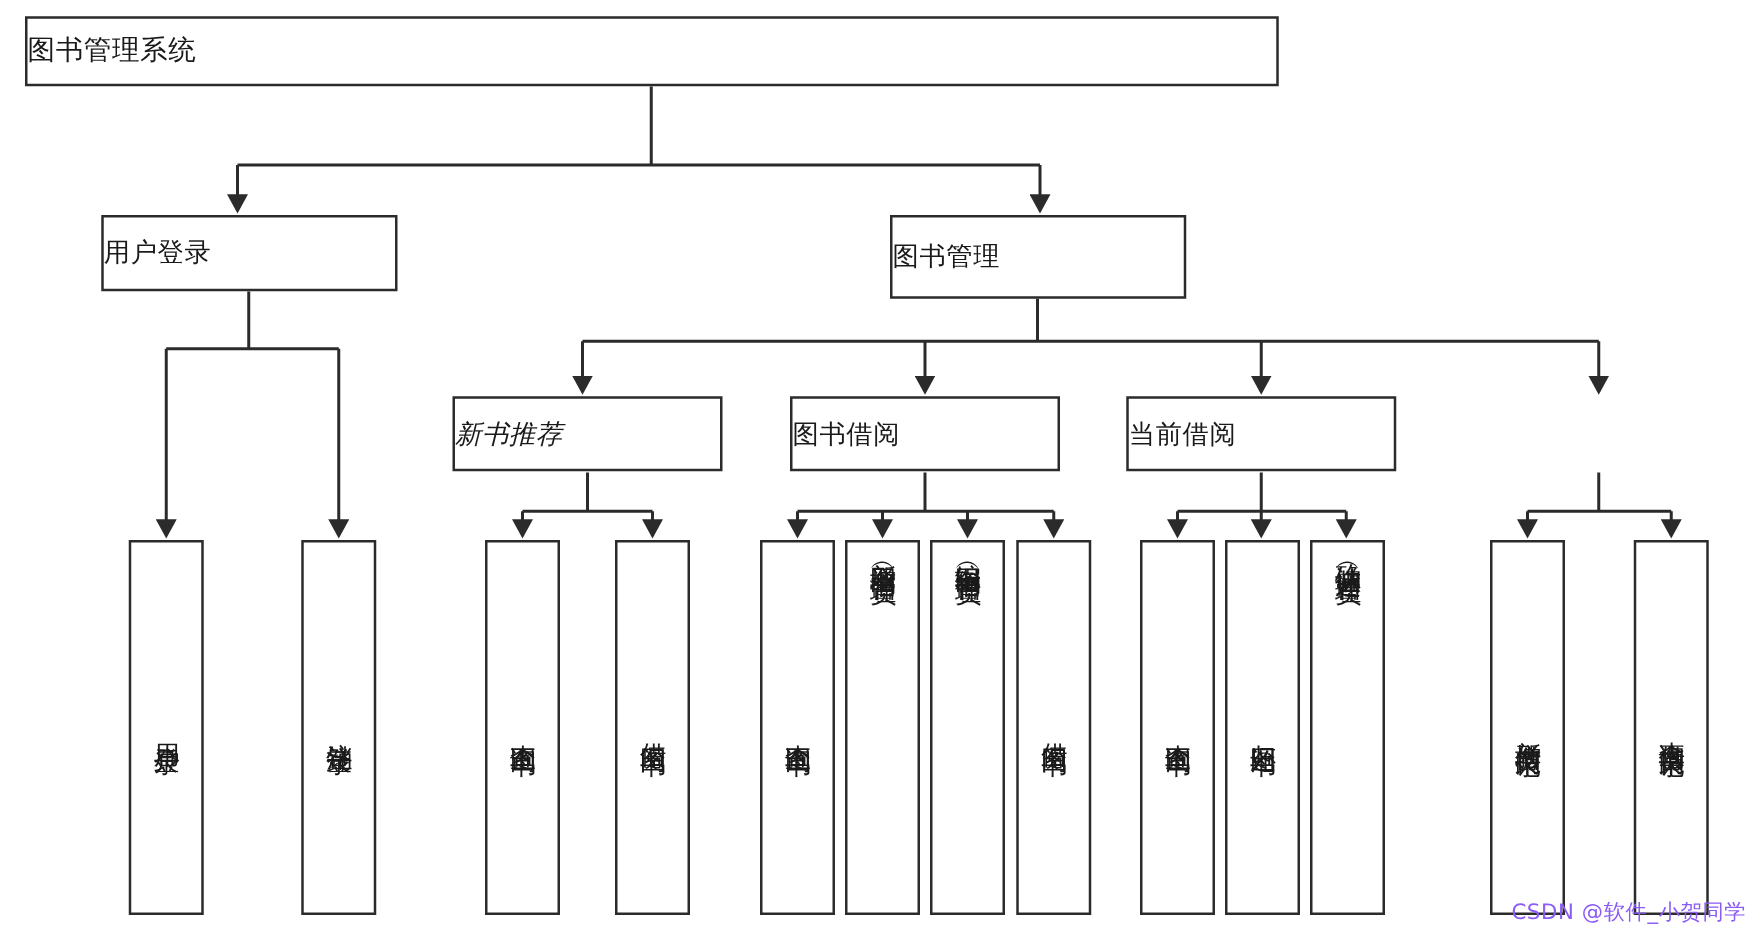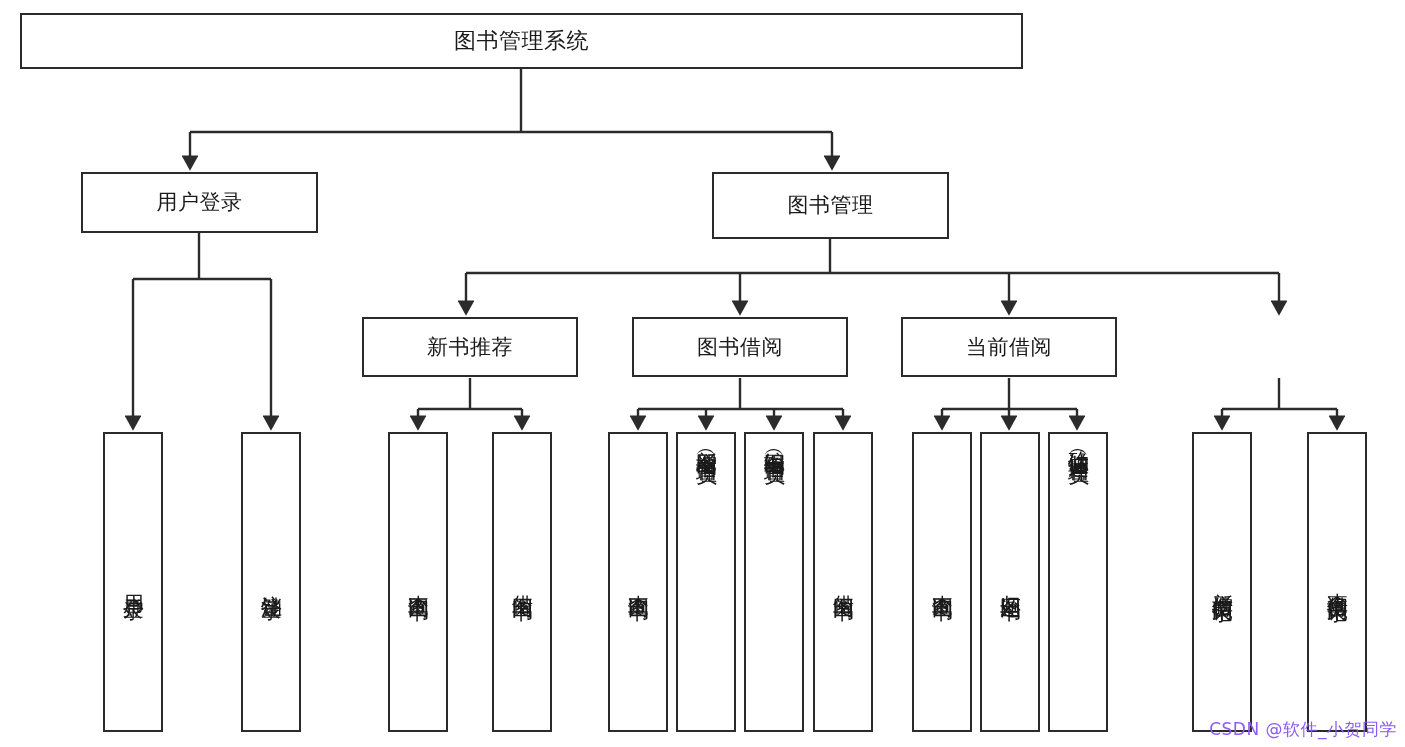--- a/index.html
+++ b/index.html
@@ -27,21 +27,21 @@
     height: 747px;
     pointer-events: none;
   }
   .node {
     position: absolute;
     box-sizing: border-box;
     border: 2.2px solid #2b2b2b;
     background: #ffffff;
     display: flex;
     align-items: center;
-    justify-content: center;
+    justify-content: flex-start;
     text-align: center;
   }
   .node .label {
     font-size: 21px;
     line-height: 1.15;
     letter-spacing: 0.5px;
     color: #1a1a1a;
     white-space: nowrap;
   }
   .node.root .label { font-size: 22px; }
@@ -132,21 +132,21 @@
     <span class="label">图书管理系统</span>
   </div>
 
   <div class="node" style="left:81px; top:172px; width:237px; height:61px;">
     <span class="label">用户登录</span>
   </div>
   <div class="node" style="left:712px; top:172px; width:237px; height:67px;">
     <span class="label">图书管理</span>
   </div>
 
-  <div class="node" style="left:362px; top:317px; width:216px; height:60px;">
+  <div class="node" style="left:362px; top:317px; width:216px; height:60px;font-style:italic;">
     <span class="label">新书推荐</span>
   </div>
   <div class="node" style="left:632px; top:317px; width:216px; height:60px;">
     <span class="label">图书借阅</span>
   </div>
   <div class="node" style="left:901px; top:317px; width:216px; height:60px;">
     <span class="label">当前借阅</span>
   </div>
 
   <div class="node leaf center" style="left:103px; top:432px; width:60px; height:300px;">

